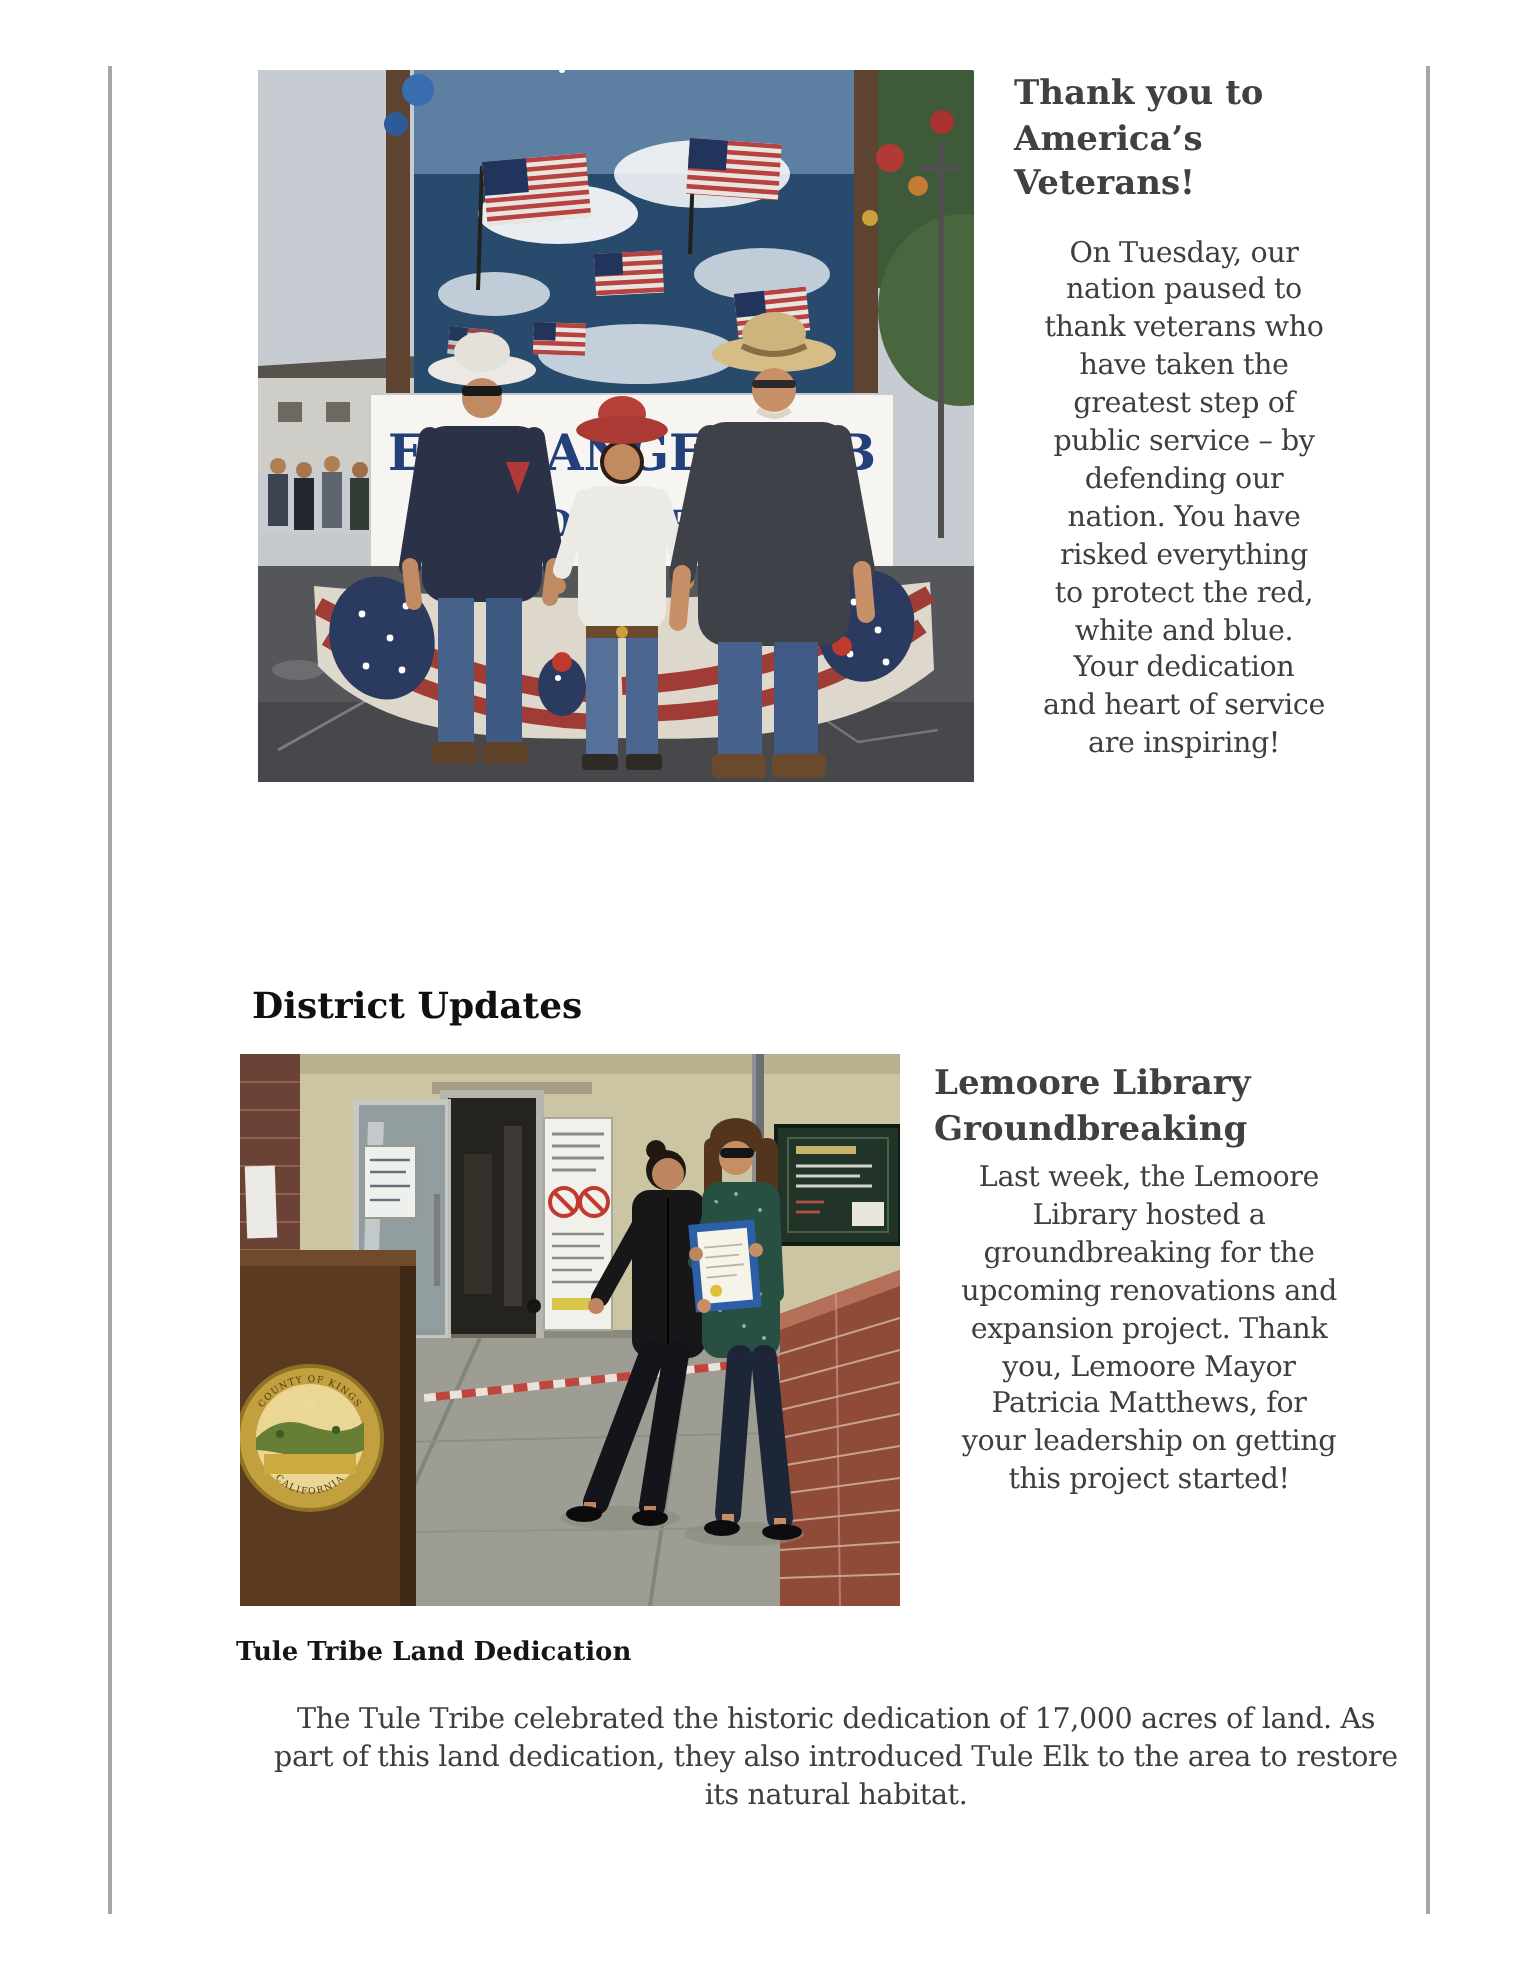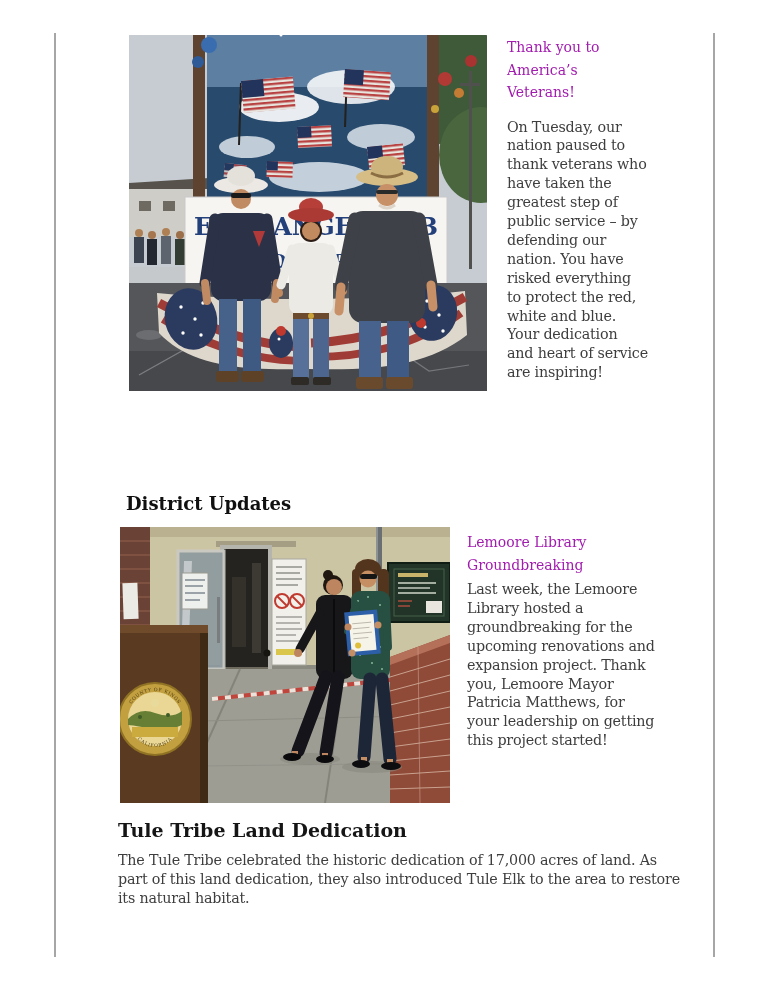--- a/index.html
+++ b/index.html
@@ -2,27 +2,27 @@
 <html><head>
 <meta charset="utf-8">
 <style>
   html,body{margin:0;padding:0;background:#ffffff;}
   .page{position:relative;width:768px;height:994px;background:#ffffff;overflow:hidden;
         font-family:"DejaVu Serif", "Liberation Serif", serif;}
   .abs{position:absolute;}
   .vline{position:absolute;top:33px;width:2px;height:924px;background:#a6a6a6;}
   .photo{position:absolute;margin:0;overflow:hidden;background:#c6ccd2;}
   .photo svg{display:block;}
-  .col-head{font-size:14px;line-height:22.5px;font-weight:400;color:#a21caf;
+  .col-head{font-size:17px;line-height:22.5px;font-weight:700;color:#404040;
             margin:0 0 14px 0;white-space:pre-line;}
   .body-txt{font-size:14.3px;letter-spacing:-0.2px;line-height:18.9px;color:#3e3e3e;
-            margin:0;white-space:pre-line;}
+            margin:0;white-space:pre-line;text-align:center;}
   .caption{line-height:19.6px;}
   .section-head{font-size:18px;font-weight:700;color:#101010;margin:16px;}
-  .sub-head{font-size:19px;font-weight:700;color:#151515;margin:0;}
+  .sub-head{font-size:13px;font-weight:700;color:#151515;margin:0;}
 </style>
 </head>
 <body>
 
 <div class="page">
 
   <div class="vline" style="left:54px"></div>
   <div class="vline" style="left:713px"></div>
 
   <figure class="photo" style="left:129px;top:35px;width:358px;height:356px" aria-label="Three people in cowboy hats in front of a parade float with an American flag mural and flag bunting">

